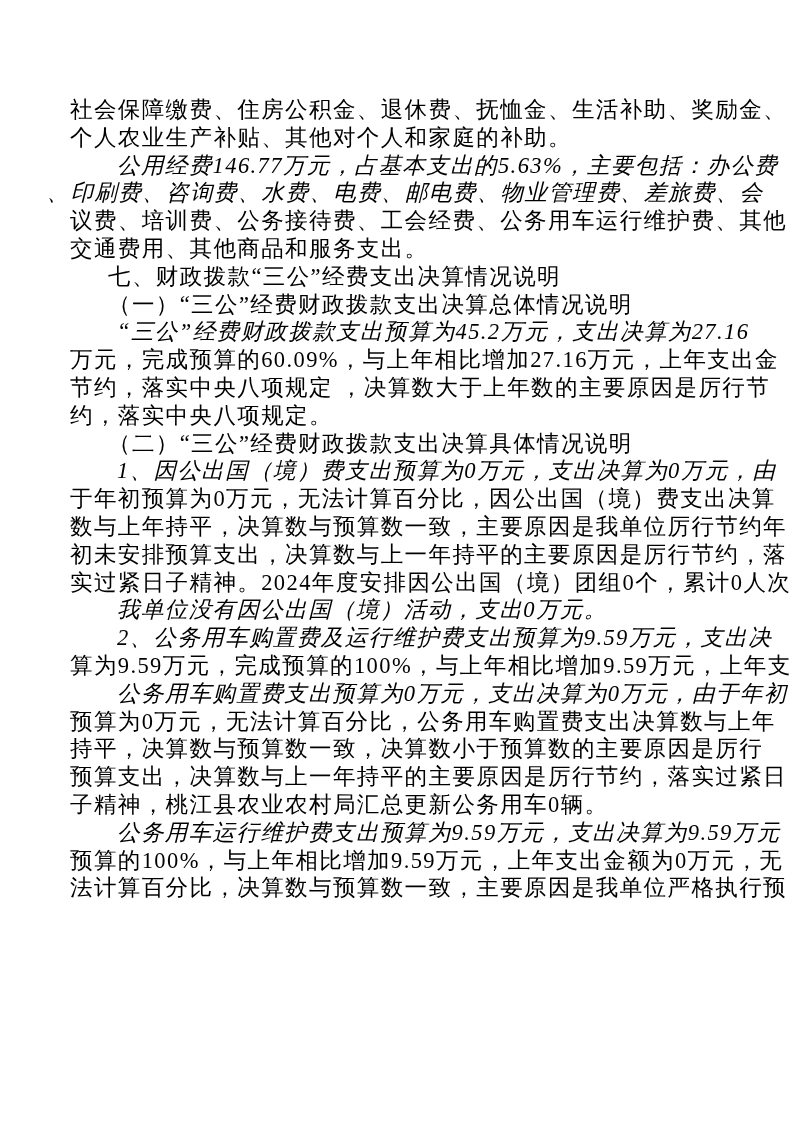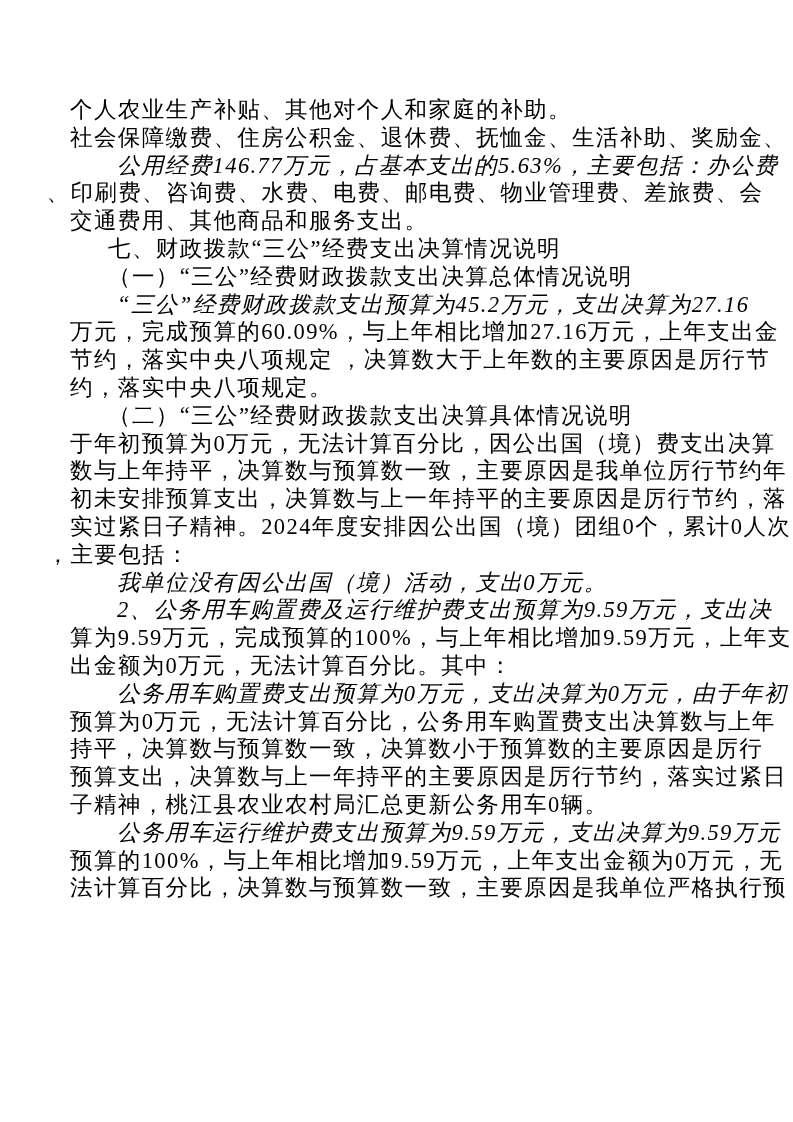--- a/index.html
+++ b/index.html
@@ -29,52 +29,53 @@
     letter-spacing: 1.4px;
     white-space: nowrap;
     color: #000000;
   }
   .line.indent {
     text-indent: 47px;
     font-style: italic;
   }
   .line.hang {
     text-indent: -23.5px;
+    font-style: italic;
   }
   .line.heading {
     font-weight: normal;
     text-indent: 38px;
   }
 </style>
 </head>
 <body>
 
 <div class="page">
   <div class="textblock">
+    <div class="line">社会保障缴费、住房公积金、退休费、抚恤金、生活补助、奖励金、</div>
     <div class="line">个人农业生产补贴、其他对个人和家庭的补助。</div>
-    <div class="line">社会保障缴费、住房公积金、退休费、抚恤金、生活补助、奖励金、</div>
     <div class="line indent">公用经费146.77万元，占基本支出的5.63%，主要包括：办公费</div>
     <div class="line hang">、印刷费、咨询费、水费、电费、邮电费、物业管理费、差旅费、会</div>
+    <div class="line">议费、培训费、公务接待费、工会经费、公务用车运行维护费、其他</div>
     <div class="line">交通费用、其他商品和服务支出。</div>
     <div class="line heading">七、财政拨款“三公”经费支出决算情况说明</div>
     <div class="line heading">（一）“三公”经费财政拨款支出决算总体情况说明</div>
     <div class="line indent">“三公”经费财政拨款支出预算为45.2万元，支出决算为27.16</div>
     <div class="line">万元，完成预算的60.09%，与上年相比增加27.16万元，上年支出金</div>
     <div class="line">节约，落实中央八项规定 ，决算数大于上年数的主要原因是厉行节</div>
     <div class="line">约，落实中央八项规定。</div>
     <div class="line heading">（二）“三公”经费财政拨款支出决算具体情况说明</div>
+    <div class="line indent">1、因公出国（境）费支出预算为0万元，支出决算为0万元，由</div>
     <div class="line">于年初预算为0万元，无法计算百分比，因公出国（境）费支出决算</div>
     <div class="line">数与上年持平，决算数与预算数一致，主要原因是我单位厉行节约年</div>
     <div class="line">初未安排预算支出，决算数与上一年持平的主要原因是厉行节约，落</div>
     <div class="line">实过紧日子精神。2024年度安排因公出国（境）团组0个，累计0人次</div>
-    <div class="line hang">，主要包括：</div>
     <div class="line indent">我单位没有因公出国（境）活动，支出0万元。</div>
     <div class="line indent">2、公务用车购置费及运行维护费支出预算为9.59万元，支出决</div>
     <div class="line">算为9.59万元，完成预算的100%，与上年相比增加9.59万元，上年支</div>
-    <div class="line">出金额为0万元，无法计算百分比。其中：</div>
     <div class="line indent">公务用车购置费支出预算为0万元，支出决算为0万元，由于年初</div>
     <div class="line">预算为0万元，无法计算百分比，公务用车购置费支出决算数与上年</div>
     <div class="line">持平，决算数与预算数一致，决算数小于预算数的主要原因是厉行</div>
     <div class="line">预算支出，决算数与上一年持平的主要原因是厉行节约，落实过紧日</div>
     <div class="line">子精神，桃江县农业农村局汇总更新公务用车0辆。</div>
     <div class="line indent">公务用车运行维护费支出预算为9.59万元，支出决算为9.59万元</div>
     <div class="line">预算的100%，与上年相比增加9.59万元，上年支出金额为0万元，无</div>
     <div class="line">法计算百分比，决算数与预算数一致，主要原因是我单位严格执行预</div>
   </div>
 </div>

